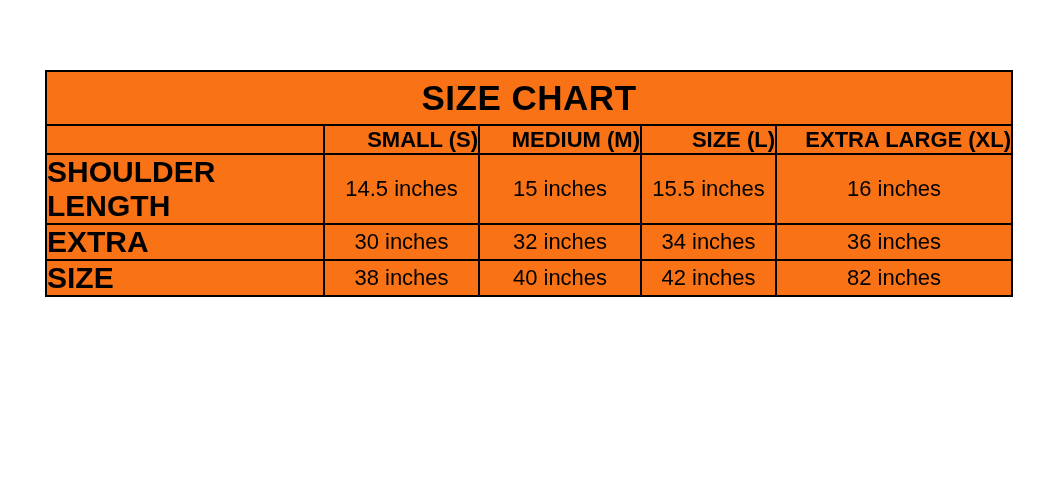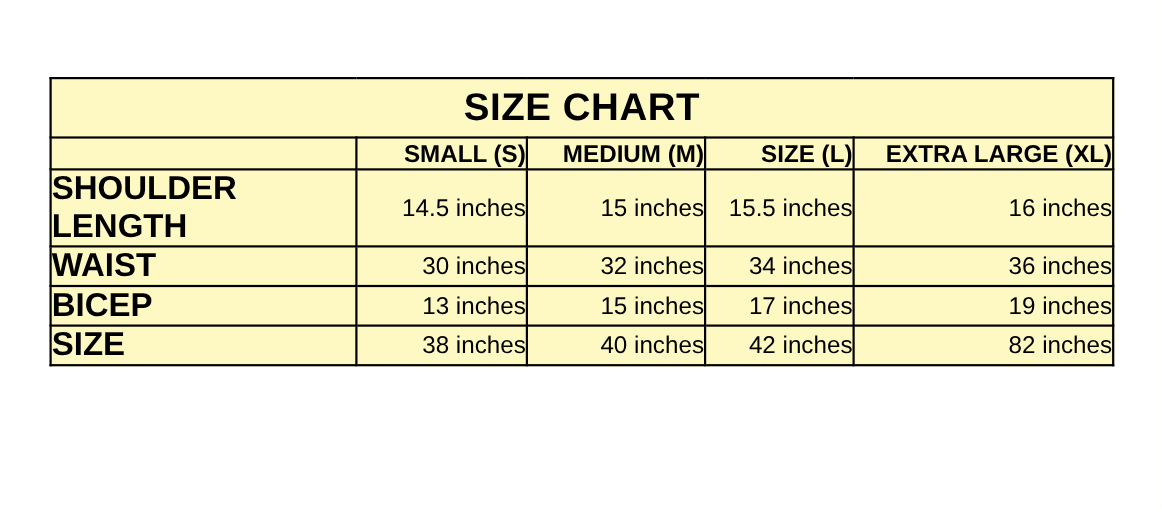--- a/index.html
+++ b/index.html
@@ -18,21 +18,21 @@
   .chart-wrap {
     position: absolute;
     left: 45px;
     top: 70px;
     width: 966px;
   }
   table.size-chart {
     border-collapse: collapse;
     table-layout: fixed;
     width: 966px;
-    background: #fef9c3;
+    background: #f97316;
   }
   table.size-chart td,
   table.size-chart th {
     border: 2px solid #000000;
     padding: 0;
     vertical-align: middle;
   }
   .title-cell {
     text-align: center;
     font-size: 35px;
@@ -54,21 +54,21 @@
   .row-label {
     font-size: 30px;
     font-weight: bold;
     text-align: left;
     padding: 4px 6px 4px 8px;
     height: 27px;
   }
   .cell-value {
     font-size: 22px;
     font-weight: normal;
-    text-align: right;
+    text-align: center;
     padding: 4px 6px 4px 8px;
     height: 27px;
     white-space: nowrap;
   }
   col.c0 { width: 278px; }
   col.c1 { width: 155px; }
   col.c2 { width: 162px; }
   col.c3 { width: 135px; }
   col.c4 { width: 236px; }
 </style>
@@ -99,35 +99,28 @@
       <tr>
         <td class="row-label">SHOULDER LENGTH</td>
         <td class="cell-value">14.5 inches</td>
         <td class="cell-value">15 inches</td>
         <td class="cell-value">15.5 inches</td>
         <td class="cell-value">16 inches</td>
       </tr>
 
 
       <tr>
-        <td class="row-label">WAIST</td>
+        <td class="row-label">EXTRA</td>
         <td class="cell-value">30 inches</td>
         <td class="cell-value">32 inches</td>
         <td class="cell-value">34 inches</td>
         <td class="cell-value">36 inches</td>
       </tr>
 
 
-      <tr>
-        <td class="row-label">BICEP</td>
-        <td class="cell-value">13 inches</td>
-        <td class="cell-value">15 inches</td>
-        <td class="cell-value">17 inches</td>
-        <td class="cell-value">19 inches</td>
-      </tr>
 
       <tr>
         <td class="row-label">SIZE</td>
         <td class="cell-value">38 inches</td>
         <td class="cell-value">40 inches</td>
         <td class="cell-value">42 inches</td>
         <td class="cell-value">82 inches</td>
       </tr>
     </tbody>
   </table>

